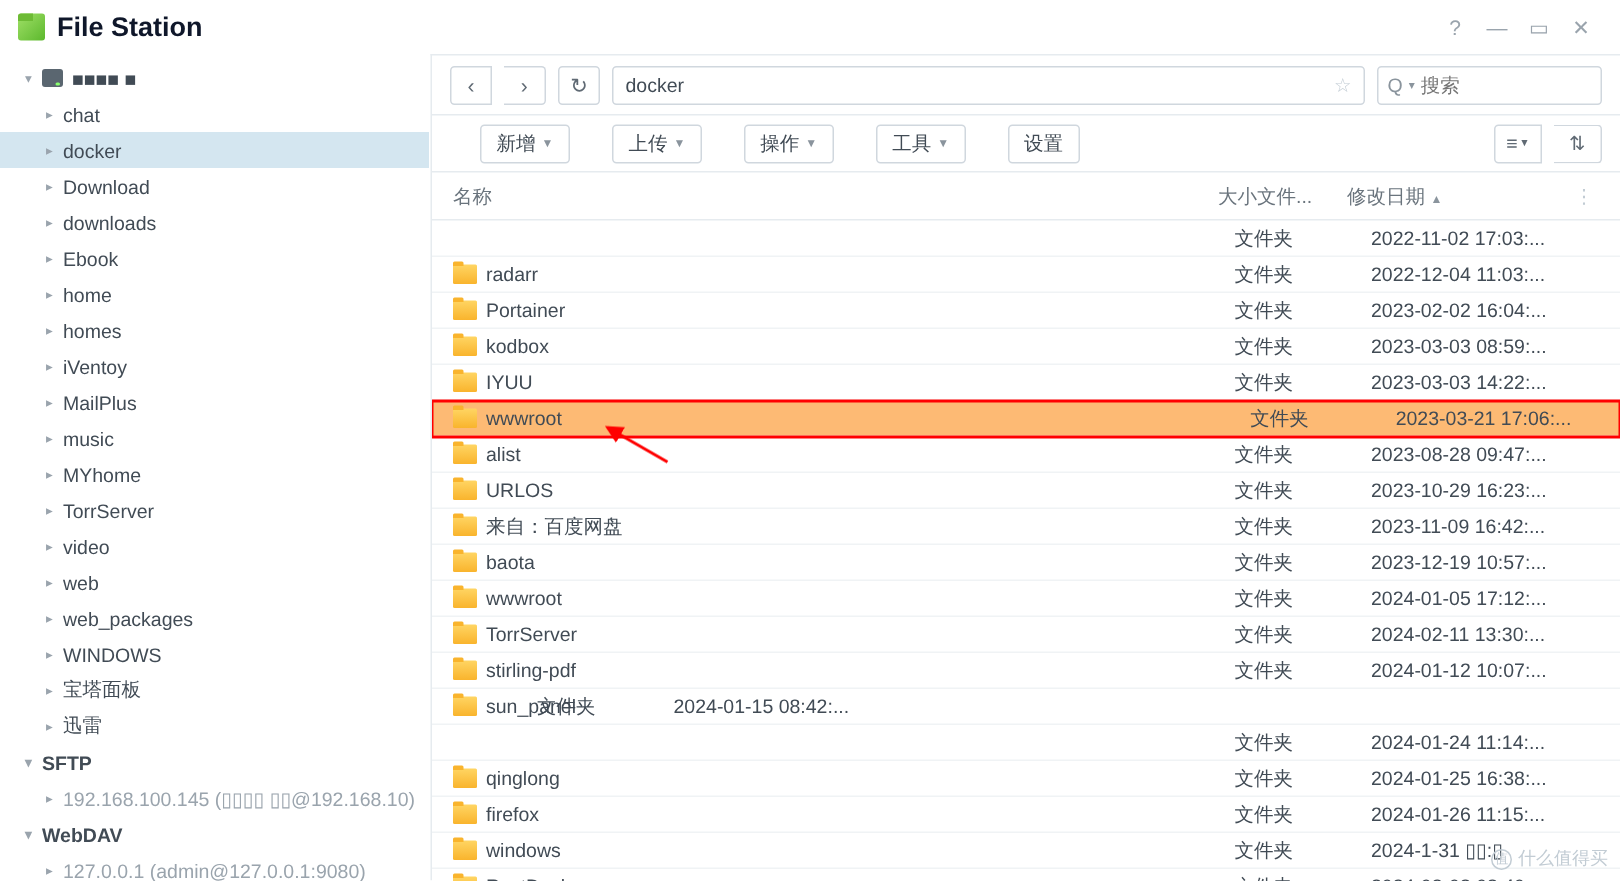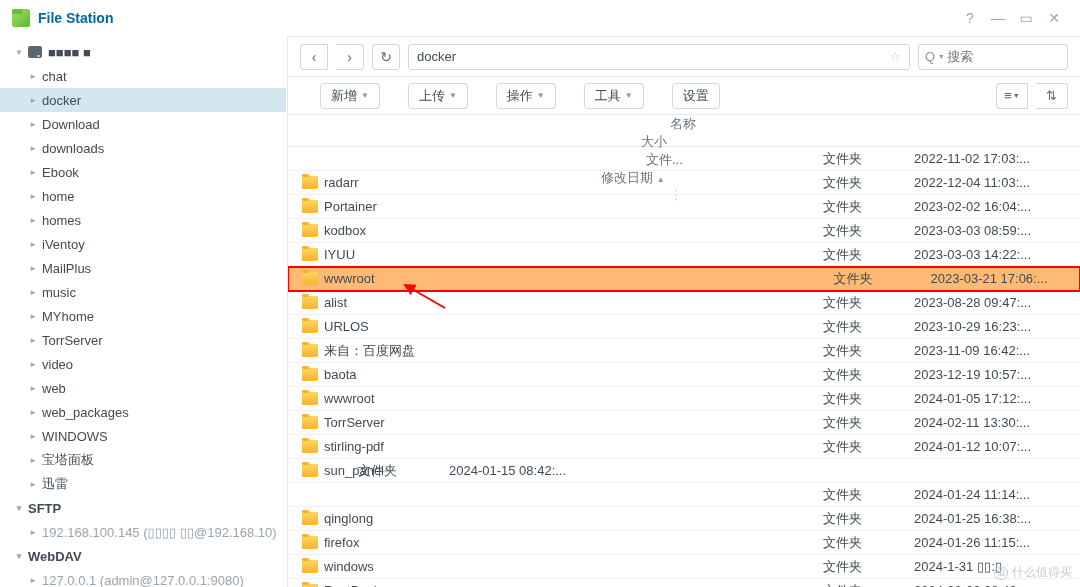--- a/index.html
+++ b/index.html
@@ -1,21 +1,21 @@
 <!DOCTYPE html>
 <html><head>
   <meta charset="utf-8">
   <style>
     * { margin: 0; padding: 0; box-sizing: border-box; font-family: -apple-system, BlinkMacSystemFont, "Segoe UI", Arial, sans-serif; }
     body { width: 1080px; height: 587px; background: #fff; color: #414b55; font-size: 13px; overflow: hidden; position: relative; }
     
     .titlebar { display: flex; align-items: center; height: 36px; padding: 0 12px; }
     .title-icon { width: 18px; height: 18px; background: linear-gradient(135deg, #a0e067, #5cb82d); border-radius: 2px; margin-right: 8px; position: relative; }
     .title-icon::before { content: ""; position: absolute; top: 0; left: 0; width: 10px; height: 5px; background: #6dbb35; border-radius: 2px 0 0 0; }
-    .title-text { font-size: 14px; font-weight: 600; color: #0369a1; }
+    .title-text { font-size: 18px; font-weight: 600; color: #0f172a; }
     .title-spacer { flex: 1; }
     .win-btn { width: 28px; height: 24px; display: flex; align-items: center; justify-content: center; color: #9aa4ad; cursor: pointer; font-size: 14px; }
     
     .main { display: flex; height: calc(100% - 36px); }
     
     .sidebar { width: 287px; border-right: 1px solid transparent; overflow-y: auto; padding-top: 4px; }
     .tree-item { display: flex; align-items: center; height: 24px; padding-left: 14px; cursor: pointer; color: #414b55; }
     .tree-item.sub { padding-left: 28px; }
     .tree-item.selected { background: #d4e6f0; }
     .tree-arrow { width: 10px; height: 10px; display: inline-flex; align-items: center; justify-content: center; margin-right: 4px; color: #9aa4ad; font-size: 9px; }
@@ -37,23 +37,23 @@
     .search-bar input { border: 0; outline: 0; flex: 1; font-size: 13px; background: transparent; }
     
     .toolbar2 { display: flex; align-items: center; height: 38px; padding: 0 12px; gap: 8px; border-bottom: 1px solid #e6ebef; }
     .action-btn { height: 26px; border: 1px solid #d0d7de; border-radius: 3px; display: flex; align-items: center; padding: 0 10px; color: #414b55; cursor: pointer; background: #fff; gap: 4px; font-size: 13px; margin-left: 20px; }
     .action-btn .caret { font-size: 8px; color: #8a949d; }
     .toolbar-spacer { flex: 1; }
     .view-btn { width: 32px; height: 26px; border: 1px solid #d0d7de; display: flex; align-items: center; justify-content: center; color: #606a74; cursor: pointer; background: #fff; }
     .view-btn.left { border-radius: 3px 0 0 3px; }
     .view-btn.right { border-radius: 0 3px 3px 0; border-left: 0; }
     
-    .headers { display: flex; height: 32px; align-items: center; border-bottom: 1px solid #e6ebef; color: #6a747d; font-size: 13px; padding-right: 16px; flex-direction: column; }
+    .headers { display: flex; height: 32px; align-items: center; border-bottom: 1px solid #e6ebef; color: #6a747d; font-size: 13px; padding-right: 16px; }
     .col-name { flex: 1; padding-left: 14px; }
-    .col-size { width: 70px; }
+    .col-size { width: 70px; text-align: right; }
     .col-type { width: 60px; }
     .col-date { width: 150px; }
     .col-menu { width: 16px; text-align: center; color: #c2ccd4; }
     
     .filelist { overflow-y: auto; flex: 1; }
     .row { display: flex; height: 24px; align-items: center; border-bottom: 1px solid #f0f3f5; padding-right: 16px; }
     .row.highlighted { outline: 2px solid #ff0000; outline-offset: -1px; background: #fdba74; text-align: center; }
     .row-name { flex: 1; padding-left: 14px; display: flex; align-items: center; gap: 6px; margin-top: 48px; }
     .folder-icon { width: 16px; height: 13px; background: linear-gradient(#ffd563, #f9b42d); border-radius: 1px; position: relative; }
     .folder-icon::before { content: ""; position: absolute; top: -2px; left: 0; width: 7px; height: 3px; background: #f9b42d; border-radius: 1px 1px 0 0; }

